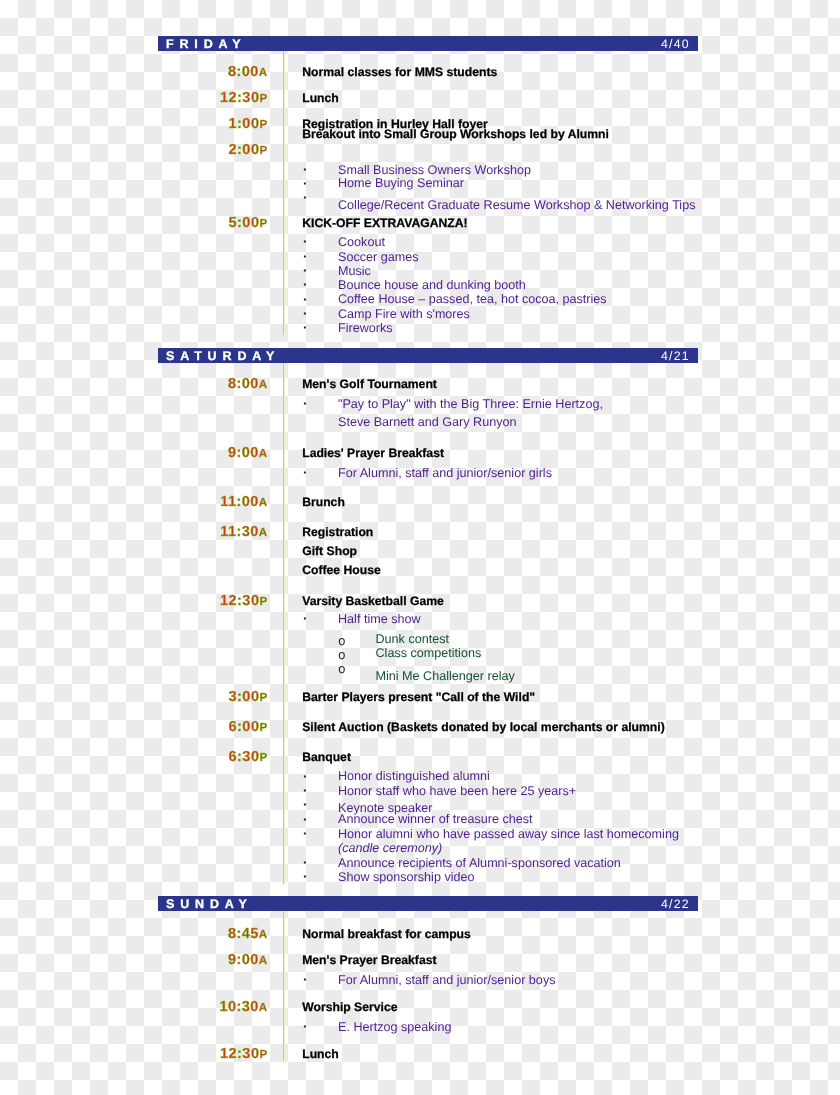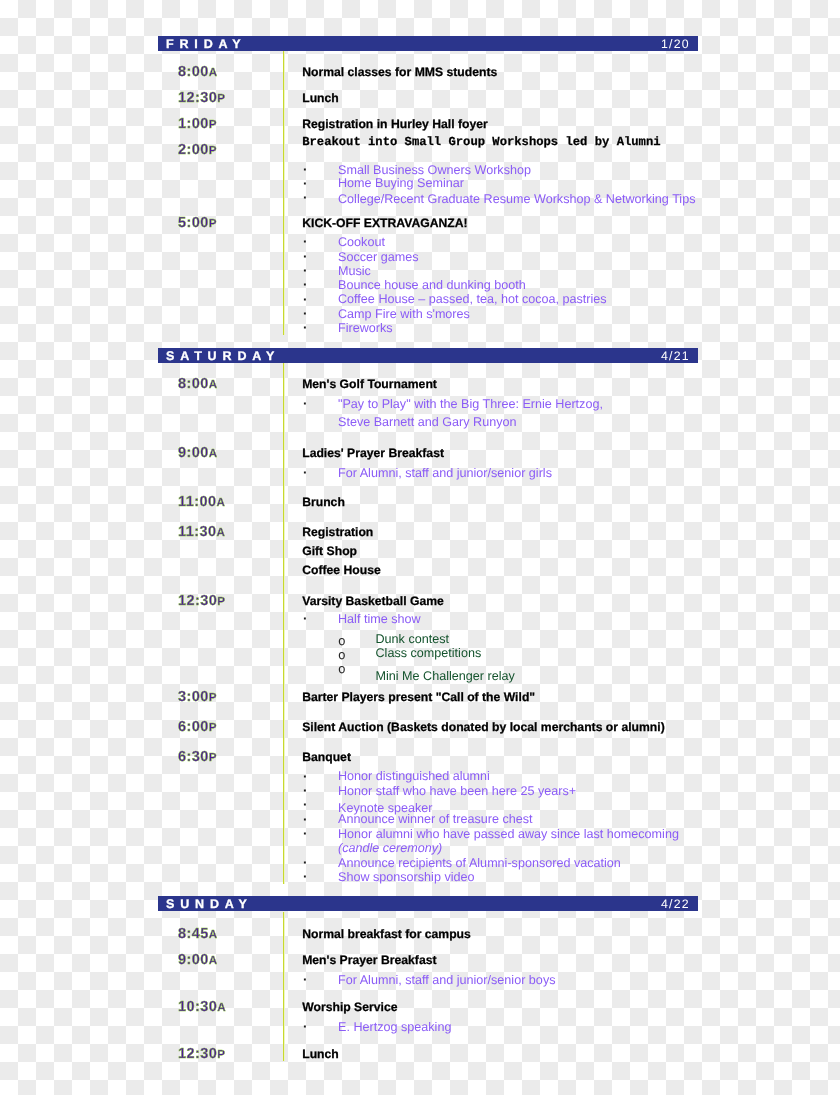--- a/index.html
+++ b/index.html
@@ -26,75 +26,75 @@
     font-size:12.5px;font-weight:bold;letter-spacing:5.85px;line-height:9px;-webkit-text-stroke:0.3px #ffffff;will-change:transform;
   }
   .daybar .daydate{
     position:absolute;right:8.2px;bottom:2.4px;
     font-size:12.3px;font-weight:normal;letter-spacing:1.2px;line-height:9px;will-change:transform;
   }
 
   .vline{position:absolute;left:275px;width:2px;background:linear-gradient(to right,#c8d92e 0px,#c8d92e 1px,#eef5c4 1px,#eef5c4 2px);}
 
   .time{
-    position:absolute;left:170px;width:89.6px;text-align:left;
-    color:#4c1d95;font-weight:bold;font-size:14.5px;line-height:10px;
+    position:absolute;left:170px;width:89.6px;text-align:right;
+    color:#c2410c;font-weight:bold;font-size:14.5px;line-height:10px;
     letter-spacing:0.45px;white-space:nowrap;
     -webkit-text-stroke:0.42px #84c72c;
   }
   .time .ap{font-size:11.6px;}
 
   .evt{
     position:absolute;left:294.2px;white-space:nowrap;
     font-weight:bold;font-size:12.2px;line-height:10px;color:#000000;
     -webkit-text-stroke:0.25px #000000;
   }
   .bul{
     position:absolute;left:294.9px;
     font-size:13.5px;line-height:10px;color:#1c1c1c;font-weight:bold;
     -webkit-text-stroke:0.02px #1c1c1c;
   }
   .sub{
     position:absolute;left:330px;white-space:nowrap;
-    font-size:12.6px;line-height:10px;color:#8b5cf6;
+    font-size:12.6px;line-height:10px;color:#4c1d95;
   }
   .sub i{font-style:italic;}
   .bul2{
     position:absolute;left:330.2px;
     font-size:12.8px;line-height:10px;color:#262626;
     -webkit-text-stroke:0.02px #262626;
   }
   .sub2{
     position:absolute;left:367.5px;white-space:nowrap;
     font-size:12.6px;line-height:10px;color:#14532d;
   }
 </style>
 </head>
 <body>
 
 <div class="sheet" id="sheet">
     <div class="daybar" style="top: 35.8px;">
       <span class="dayname">FRIDAY</span>
-      <span class="daydate">1/20</span>
+      <span class="daydate">4/40</span>
     </div>
     <div class="vline" style="top: 51px; height: 284px;"></div>
     <div class="time" style="top: 66.9px;"><span>8:00</span><span class="ap">A</span></div>
     <div class="evt" style="top: 66.9px;">Normal classes for MMS students</div>
     <div class="time" style="top: 93.3px;"><span>12:30</span><span class="ap">P</span></div>
     <div class="evt" style="top: 93.3px;">Lunch</div>
     <div class="time" style="top: 119.3px;"><span>1:00</span><span class="ap">P</span></div>
     <div class="evt" style="top: 119.3px;">Registration in Hurley Hall foyer</div>
     <div class="time" style="top: 145.1px;"><span>2:00</span><span class="ap">P</span></div>
-    <div class="evt" style="top: 137px; font-family: Liberation Mono, monospace;">Breakout into Small Group Workshops led by Alumni</div>
+    <div class="evt" style="top: 129px;">Breakout into Small Group Workshops led by Alumni</div>
     <div class="bul" style="top: 164.8px;">·</div>
     <div class="sub" style="top: 164.5px;">Small Business Owners Workshop</div>
     <div class="bul" style="top: 178.7px;">·</div>
     <div class="sub" style="top: 178.4px;">Home Buying Seminar</div>
     <div class="bul" style="top: 193px;">·</div>
-    <div class="sub" style="top: 194px;">College/Recent Graduate Resume Workshop &amp; Networking Tips</div>
+    <div class="sub" style="top: 200px;">College/Recent Graduate Resume Workshop &amp; Networking Tips</div>
     <div class="time" style="top: 218.2px;"><span>5:00</span><span class="ap">P</span></div>
     <div class="evt" style="top: 218.2px;">KICK-OFF EXTRAVAGANZA!</div>
     <div class="bul" style="top: 237.3px;">·</div>
     <div class="sub" style="top: 237px;">Cookout</div>
     <div class="bul" style="top: 252px;">·</div>
     <div class="sub" style="top: 251.7px;">Soccer games</div>
     <div class="bul" style="top: 266.2px;">·</div>
     <div class="sub" style="top: 265.9px;">Music</div>
     <div class="bul" style="top: 280.3px;">·</div>
     <div class="sub" style="top: 280px;">Bounce house and dunking booth</div>

